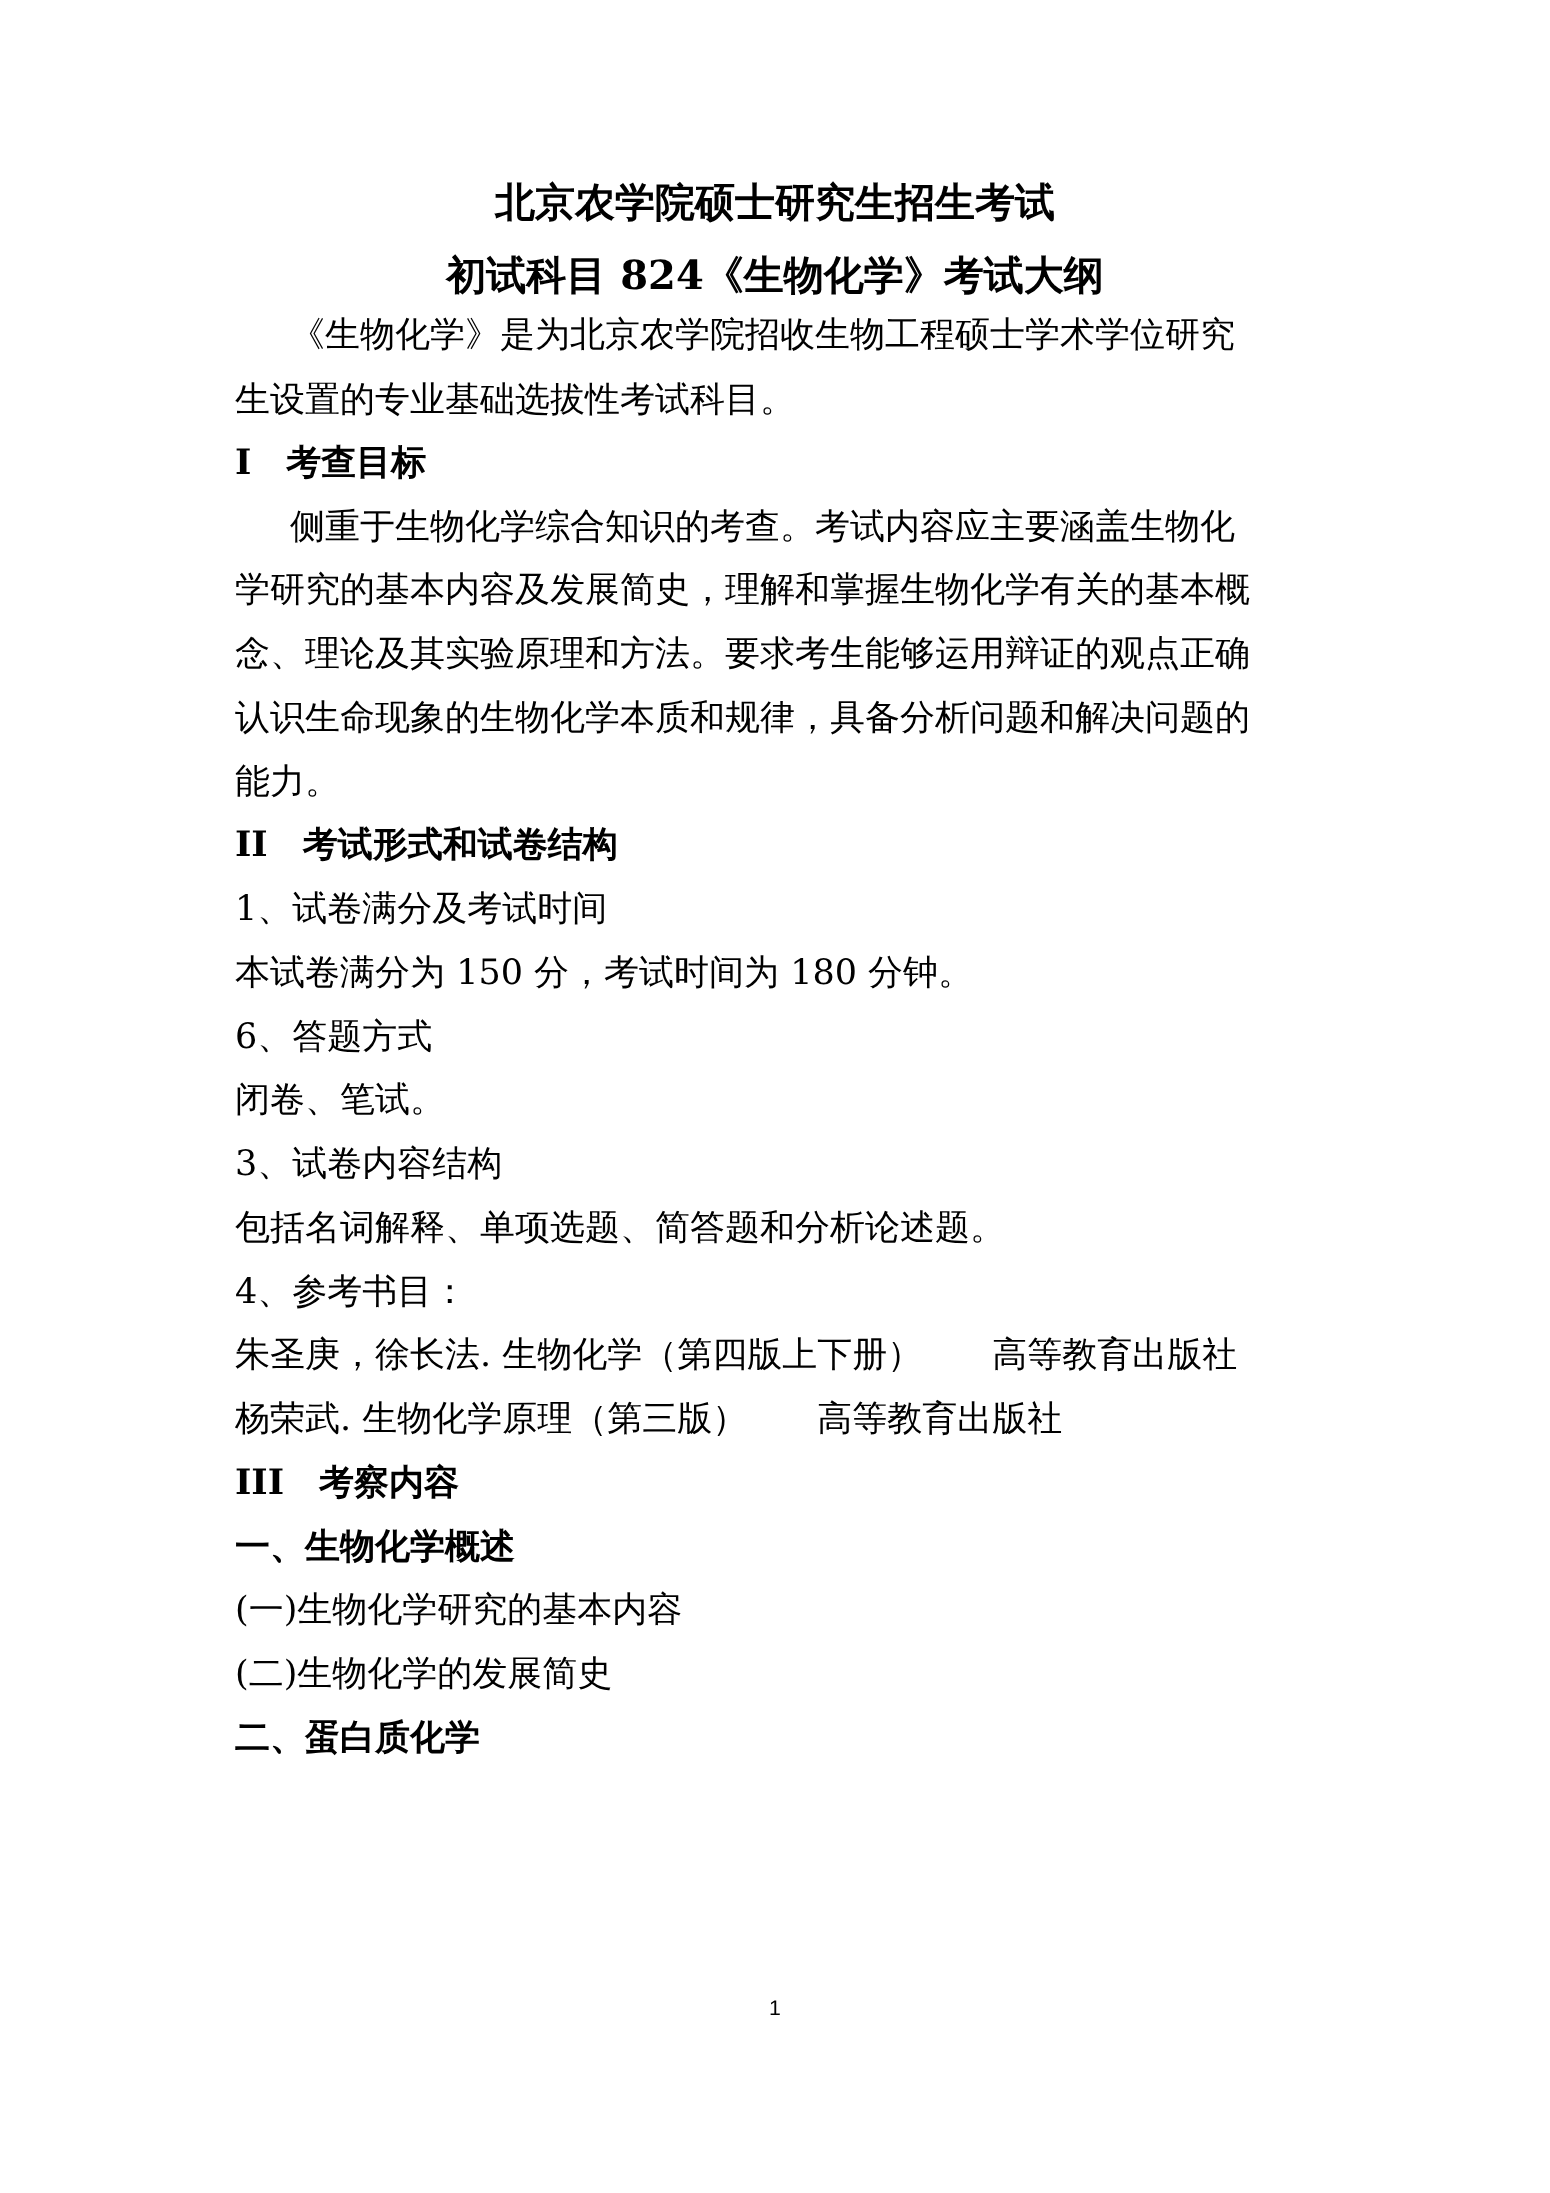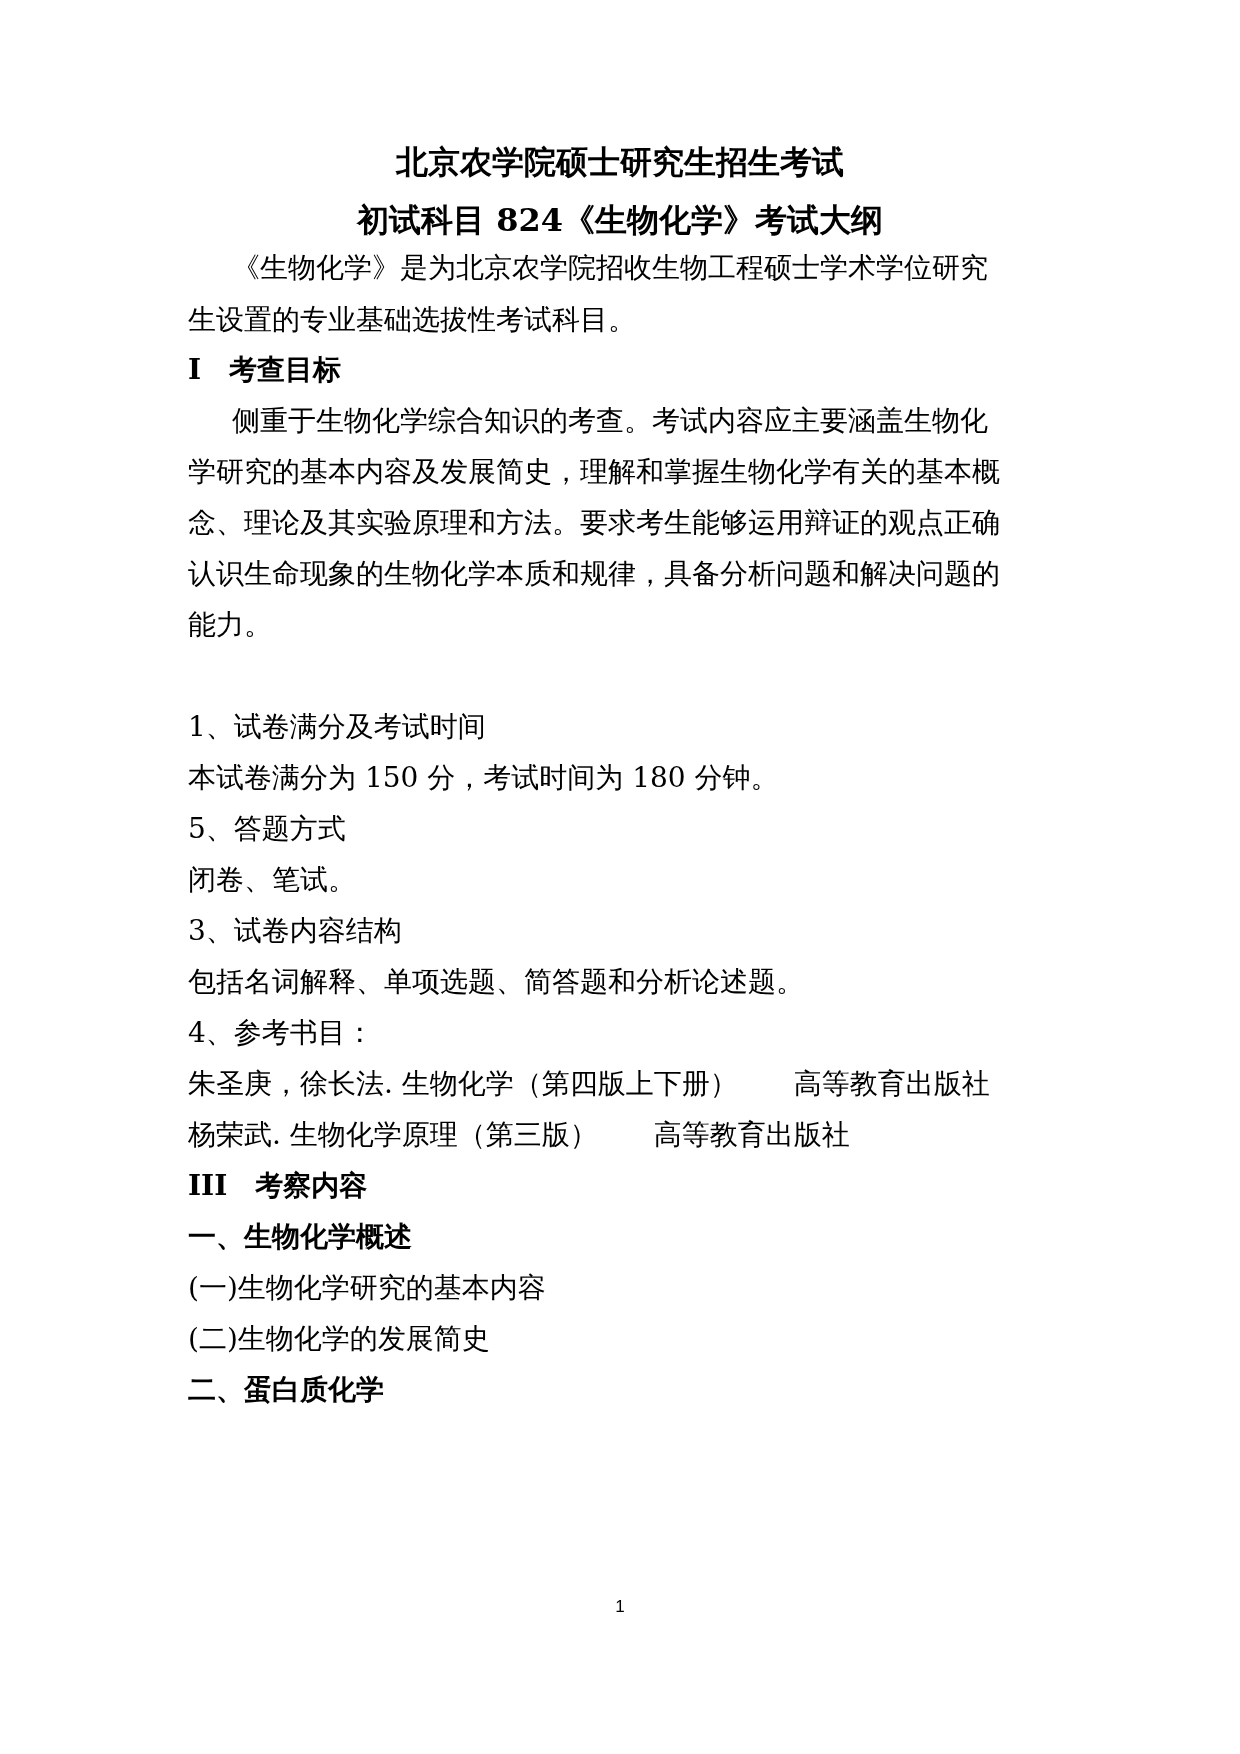--- a/index.html
+++ b/index.html
@@ -23,23 +23,24 @@
   <div class="line indent" style="top:250px;">《生物化学》是为北京农学院招收生物工程硕士学术学位研究</div>
   <div class="line" style="top:302px;">生设置的专业基础选拔性考试科目。</div>
 
   <div class="line bold" style="top:352px;">I　考查目标</div>
   <div class="line" style="top:454px;">学研究的基本内容及发展简史，理解和掌握生物化学有关的基本概</div>
   <div class="line indent" style="top:403px;">侧重于生物化学综合知识的考查。考试内容应主要涵盖生物化</div>
   <div class="line" style="top:505px;">念、理论及其实验原理和方法。要求考生能够运用辩证的观点正确</div>
   <div class="line" style="top:556px;text-align:center;">认识生命现象的生物化学本质和规律，具备分析问题和解决问题的</div>
   <div class="line" style="top:607px;">能力。</div>
 
+  <div class="line bold" style="top:658px;">II　考试形式和试卷结构</div>
   <div class="line" style="top:709px;">1、试卷满分及考试时间</div>
   <div class="line" style="top:760px;">本试卷满分为 150 分，考试时间为 180 分钟。</div>
-  <div class="line" style="top:811px;">5、答题方式</div>
+  <div class="line" style="top:811px;">6、答题方式</div>
   <div class="line" style="top:862px;">闭卷、笔试。</div>
   <div class="line" style="top:913px;">3、试卷内容结构</div>
   <div class="line" style="top:964px;">包括名词解释、单项选题、简答题和分析论述题。</div>
   <div class="line" style="top:1015px;">4、参考书目：</div>
   <div class="line" style="top:1066px;">朱圣庚，徐长法. 生物化学（第四版上下册）　　高等教育出版社</div>
   <div class="line" style="top:1117px;">杨荣武. 生物化学原理（第三版）　　高等教育出版社</div>
 
   <div class="line bold" style="top:1168px;">III　考察内容</div>
   <div class="line bold" style="top:1219px;">一、生物化学概述</div>
   <div class="line" style="top:1321px;">(二)生物化学的发展简史</div>

